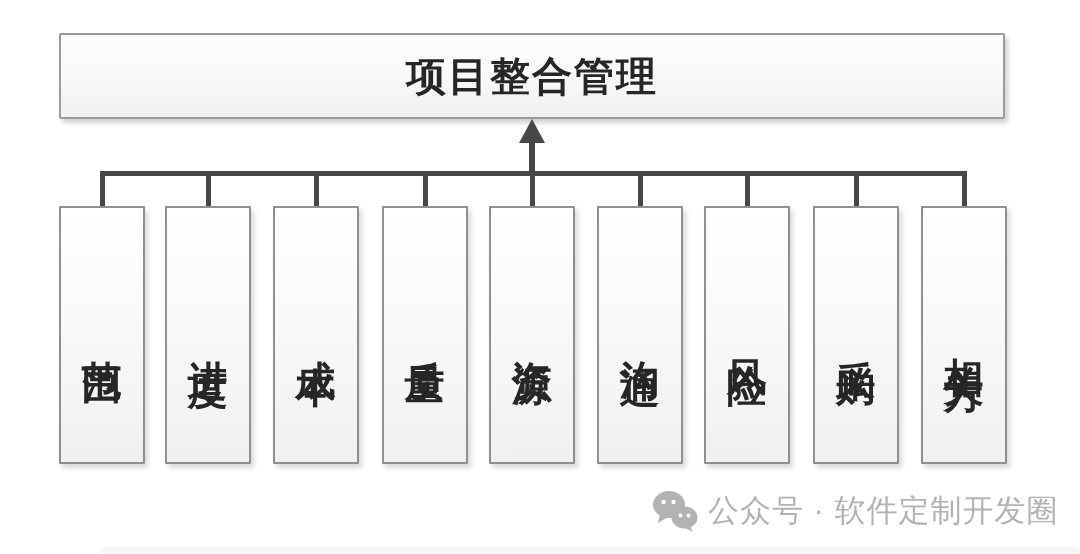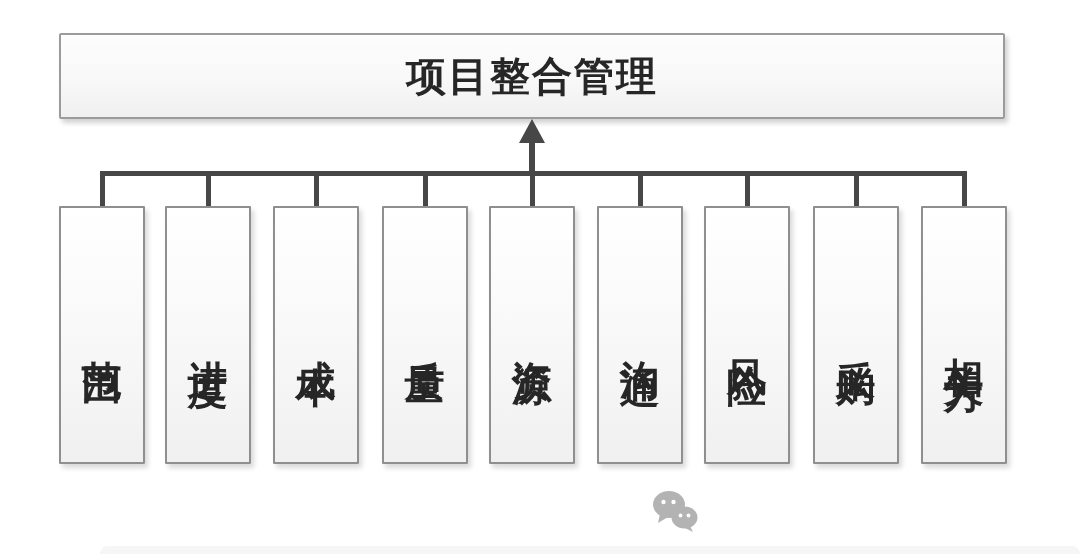--- a/index.html
+++ b/index.html
@@ -145,16 +145,17 @@
         <ellipse cx="32.5" cy="27.5" rx="13" ry="11"></ellipse>
         <polygon points="38,36 41,42 33,38"></polygon>
       </g>
       <g fill="#ffffff">
         <circle cx="11.5" cy="12" r="2.2"></circle>
         <circle cx="21.5" cy="12" r="2.2"></circle>
         <circle cx="28.5" cy="25.5" r="1.9"></circle>
         <circle cx="36.5" cy="25.5" r="1.9"></circle>
       </g>
     </svg>
+    <span class="wm-text">公众号 · 软件定制开发圈</span>
   </div>
 
   <div class="bottom-band"></div>
 </div>
 
 </body></html>

